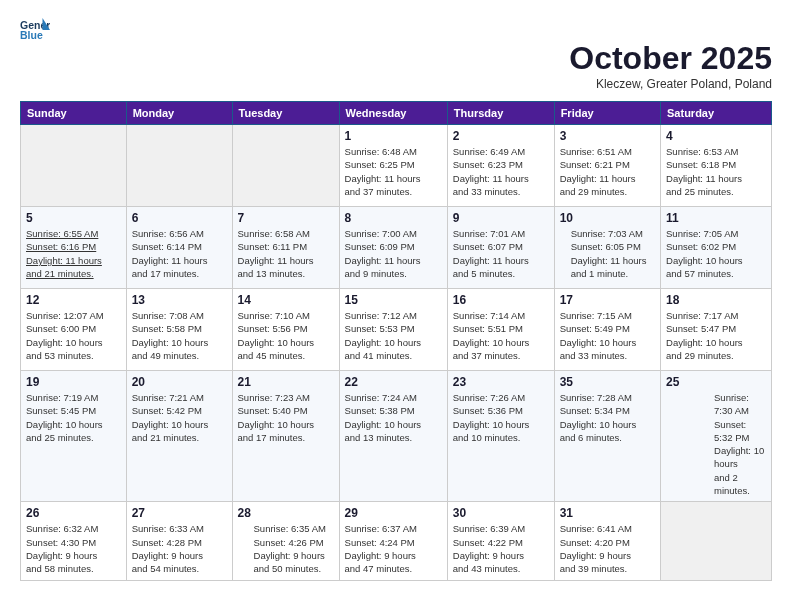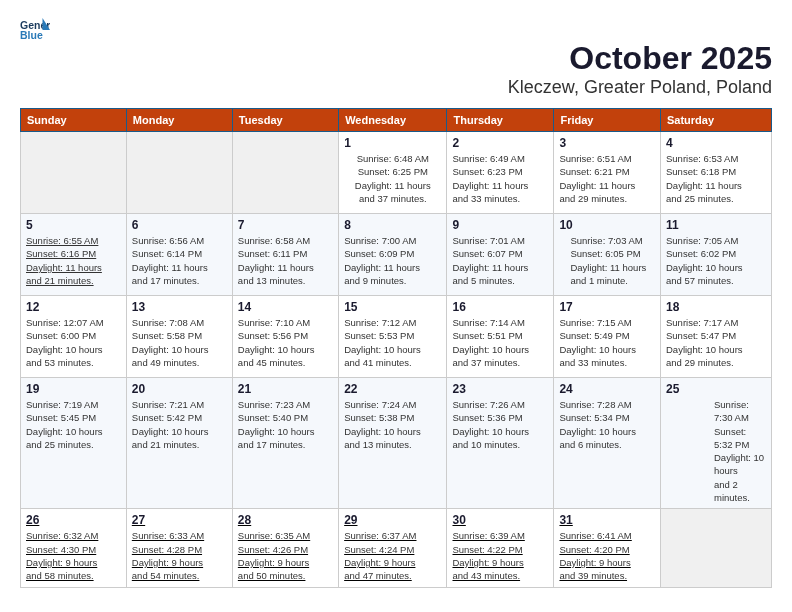--- a/index.html
+++ b/index.html
@@ -32,30 +32,30 @@
     .title-block {
       text-align: right;
     }
     .month-title {
       font-size: 32px;
       font-weight: bold;
       color: #1a1a2e;
       margin-top: 24px;
     }
     .subtitle {
-      font-size: 18px;
+      font-size: 12px;
       color: #333;
     }
     .calendar {
       width: 100%;
       border-collapse: collapse;
       font-size: 10px;
     }
     .calendar th {
-      background-color: #c2410c;
+      background-color: #4c1d95;
       color: #fff;
       text-align: left;
       padding: 5px 6px;
       font-size: 11px;
       font-weight: bold;
       border: 1px solid #1a5a8a;
     }
     .calendar td {
       border: 1px solid #ccc;
       vertical-align: top;
@@ -77,21 +77,20 @@
     .day-info {
       font-size: 9.5px;
       color: #333;
       line-height: 1.4;
     }
     .empty {
       background: #f0f0f0 !important;
     }
     .last-row td {
       height: 75px;
-      text-decoration: underline;
     }
   </style>
 </head>
 <body>
 
 <div class="container">
   <div class="header">
     <div class="logo">
       <svg class="logo-icon" viewBox="0 0 40 36" xmlns="http://www.w3.org/2000/svg">
         <text x="0" y="16" font-size="14" font-weight="bold" fill="#1a3a5c">General</text>
@@ -117,21 +116,21 @@
         <th>Saturday</th>
       </tr>
     </thead>
     <tbody id="calendar-body">
     <tr>
           <td class="empty"></td>
           <td class="empty"></td>
           <td class="empty"></td>
           <td>
             <span class="day-number">1</span>
-            <div class="day-info" style="white-space: pre-line; text-align: center;">Sunrise: 6:48 AM
+            <div class="day-info" style="white-space: pre-line;">Sunrise: 6:48 AM
 Sunset: 6:25 PM
 Daylight: 11 hours
 and 37 minutes.</div>
           </td>
           <td>
             <span class="day-number">2</span>
             <div class="day-info" style="white-space: pre-line;">Sunrise: 6:49 AM
 Sunset: 6:23 PM
 Daylight: 11 hours
 and 33 minutes.</div>
@@ -283,21 +282,21 @@
 and 13 minutes.</div>
           </td>
           <td>
             <span class="day-number">23</span>
             <div class="day-info" style="white-space: pre-line;">Sunrise: 7:26 AM
 Sunset: 5:36 PM
 Daylight: 10 hours
 and 10 minutes.</div>
           </td>
           <td>
-            <span class="day-number">24</span>
+            <span class="day-number">35</span>
             <div class="day-info" style="white-space: pre-line;">Sunrise: 7:28 AM
 Sunset: 5:34 PM
 Daylight: 10 hours
 and 6 minutes.</div>
           </td>
           <td>
             <span class="day-number">25</span>
             <div class="day-info" style="white-space: pre-line; margin-left: 48px;">Sunrise: 7:30 AM
 Sunset: 5:32 PM
 Daylight: 10 hours
@@ -314,21 +313,21 @@
           </td>
           <td>
             <span class="day-number">27</span>
             <div class="day-info" style="white-space: pre-line;">Sunrise: 6:33 AM
 Sunset: 4:28 PM
 Daylight: 9 hours
 and 54 minutes.</div>
           </td>
           <td>
             <span class="day-number">28</span>
-            <div class="day-info" style="white-space: pre-line;">Sunrise: 6:35 AM
+            <div class="day-info" style="white-space: pre-line; margin-left: 16px;">Sunrise: 6:35 AM
 Sunset: 4:26 PM
 Daylight: 9 hours
 and 50 minutes.</div>
           </td>
           <td>
             <span class="day-number">29</span>
             <div class="day-info" style="white-space: pre-line;">Sunrise: 6:37 AM
 Sunset: 4:24 PM
 Daylight: 9 hours
 and 47 minutes.</div>

